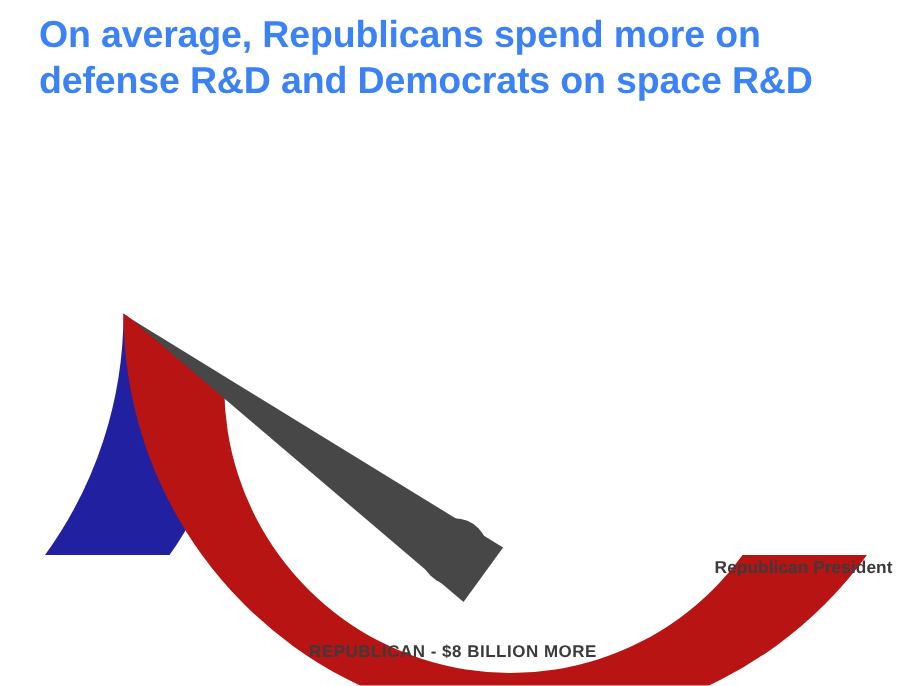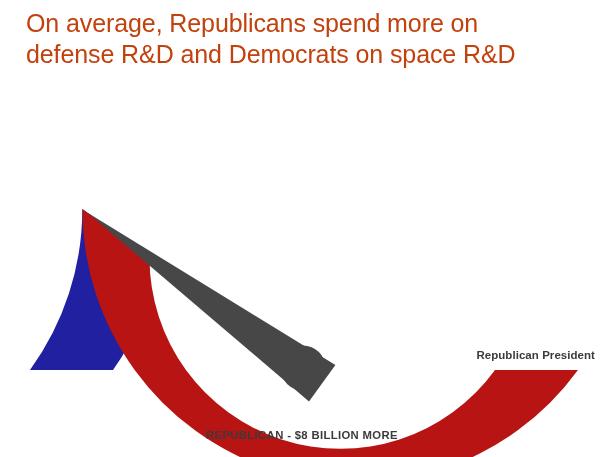--- a/index.html
+++ b/index.html
@@ -21,40 +21,40 @@
     width: 604px;
     height: 457px;
   }
   .chart-title {
     position: absolute;
     left: 26px;
     top: 8px;
     width: 560px;
     font-size: 25px;
     line-height: 31px;
-    color: #c2410c;
-    font-weight: 400;
+    color: #3b82f6;
+    font-weight: 700;
     letter-spacing: -0.1px;
     white-space: pre-line;
   }
   .gauge-svg {
     position: absolute;
     left: 0;
     top: 0;
   }
   .axis-label {
     position: absolute;
     font-size: 11.5px;
     font-weight: bold;
     color: #3b3b3b;
     letter-spacing: 0.05px;
     white-space: nowrap;
   }
   .axis-label.left  { left: 9px;  top: 369px; }
-  .axis-label.right { right: 9px; top: 349px; text-align: right; margin-left: 36px; }
+  .axis-label.right { right: 9px; top: 373px; text-align: right; margin-left: 36px; }
   .chart-footnote {
     position: absolute;
     left: 0;
     top: 429px;
     width: 604px;
     text-align: center;
     font-size: 11.3px;
     font-weight: bold;
     color: #3b3b3b;
     letter-spacing: 0.35px;

